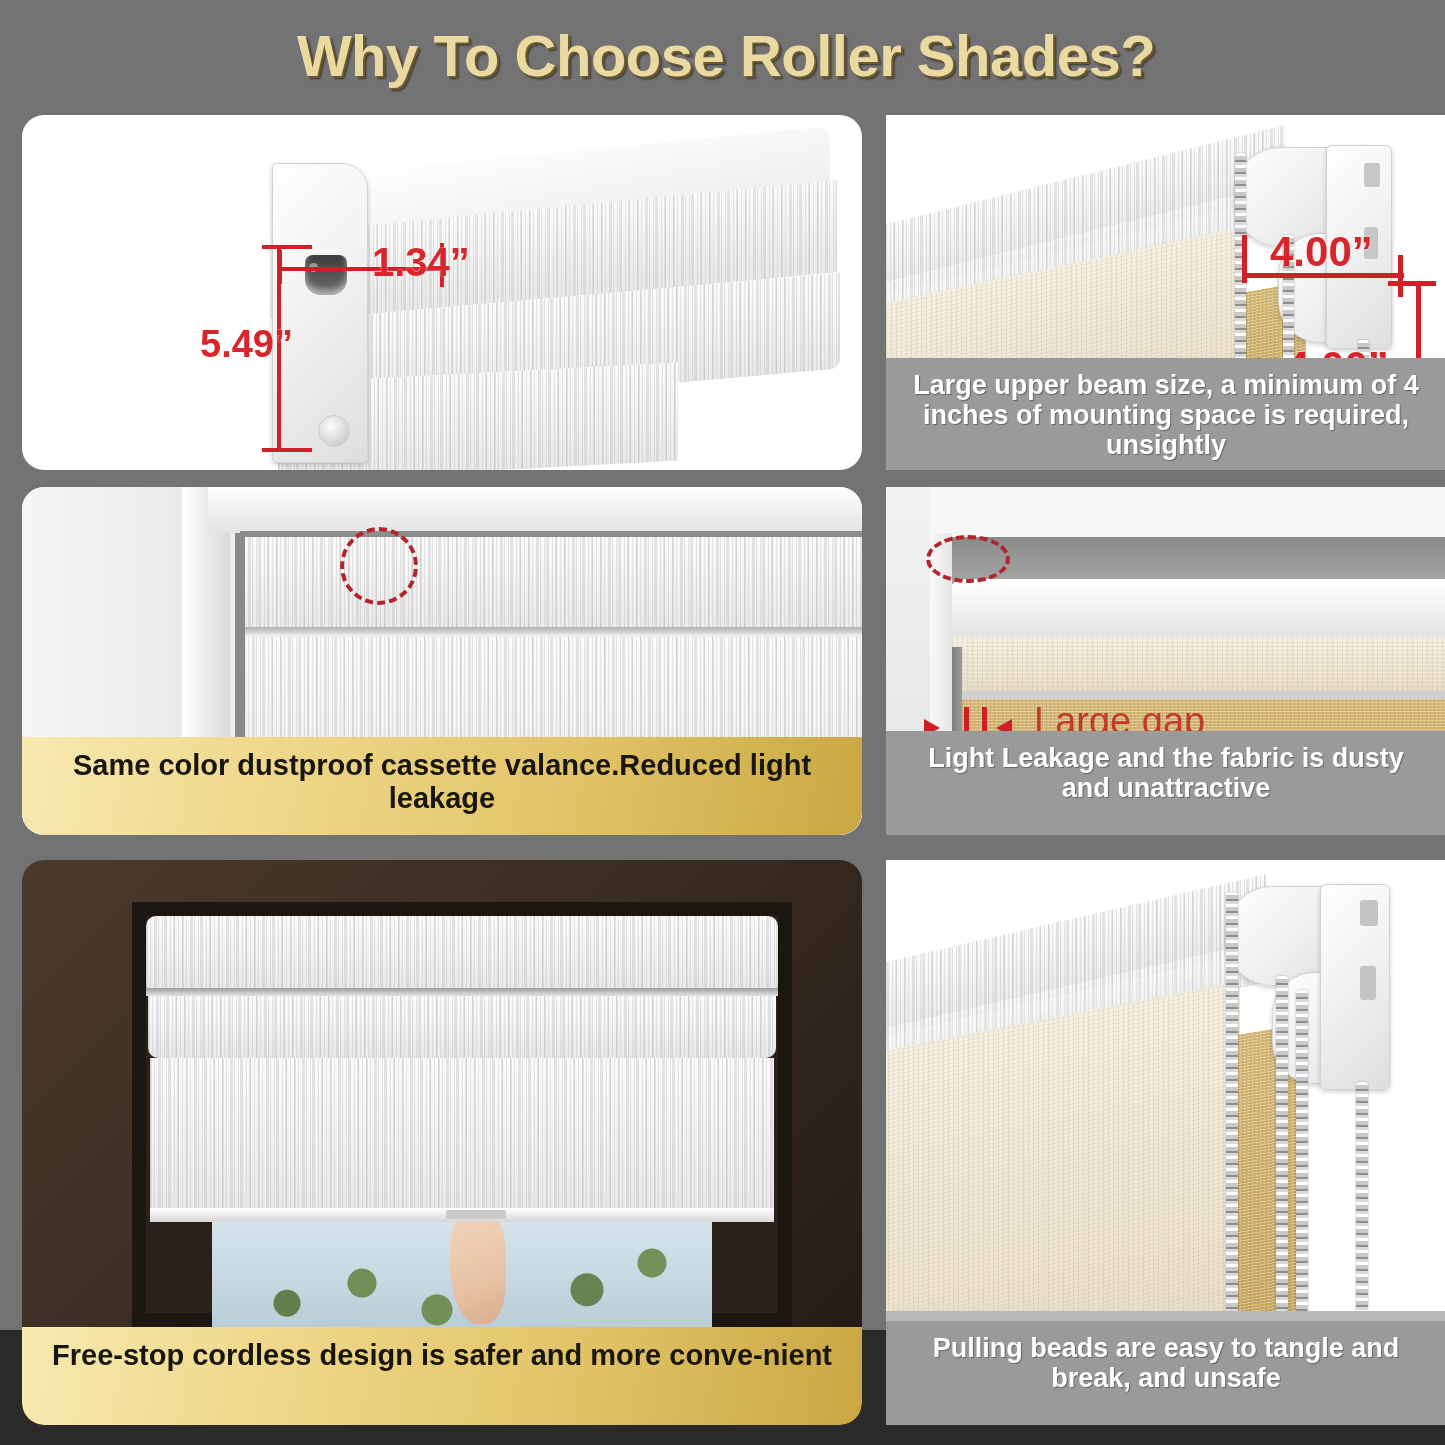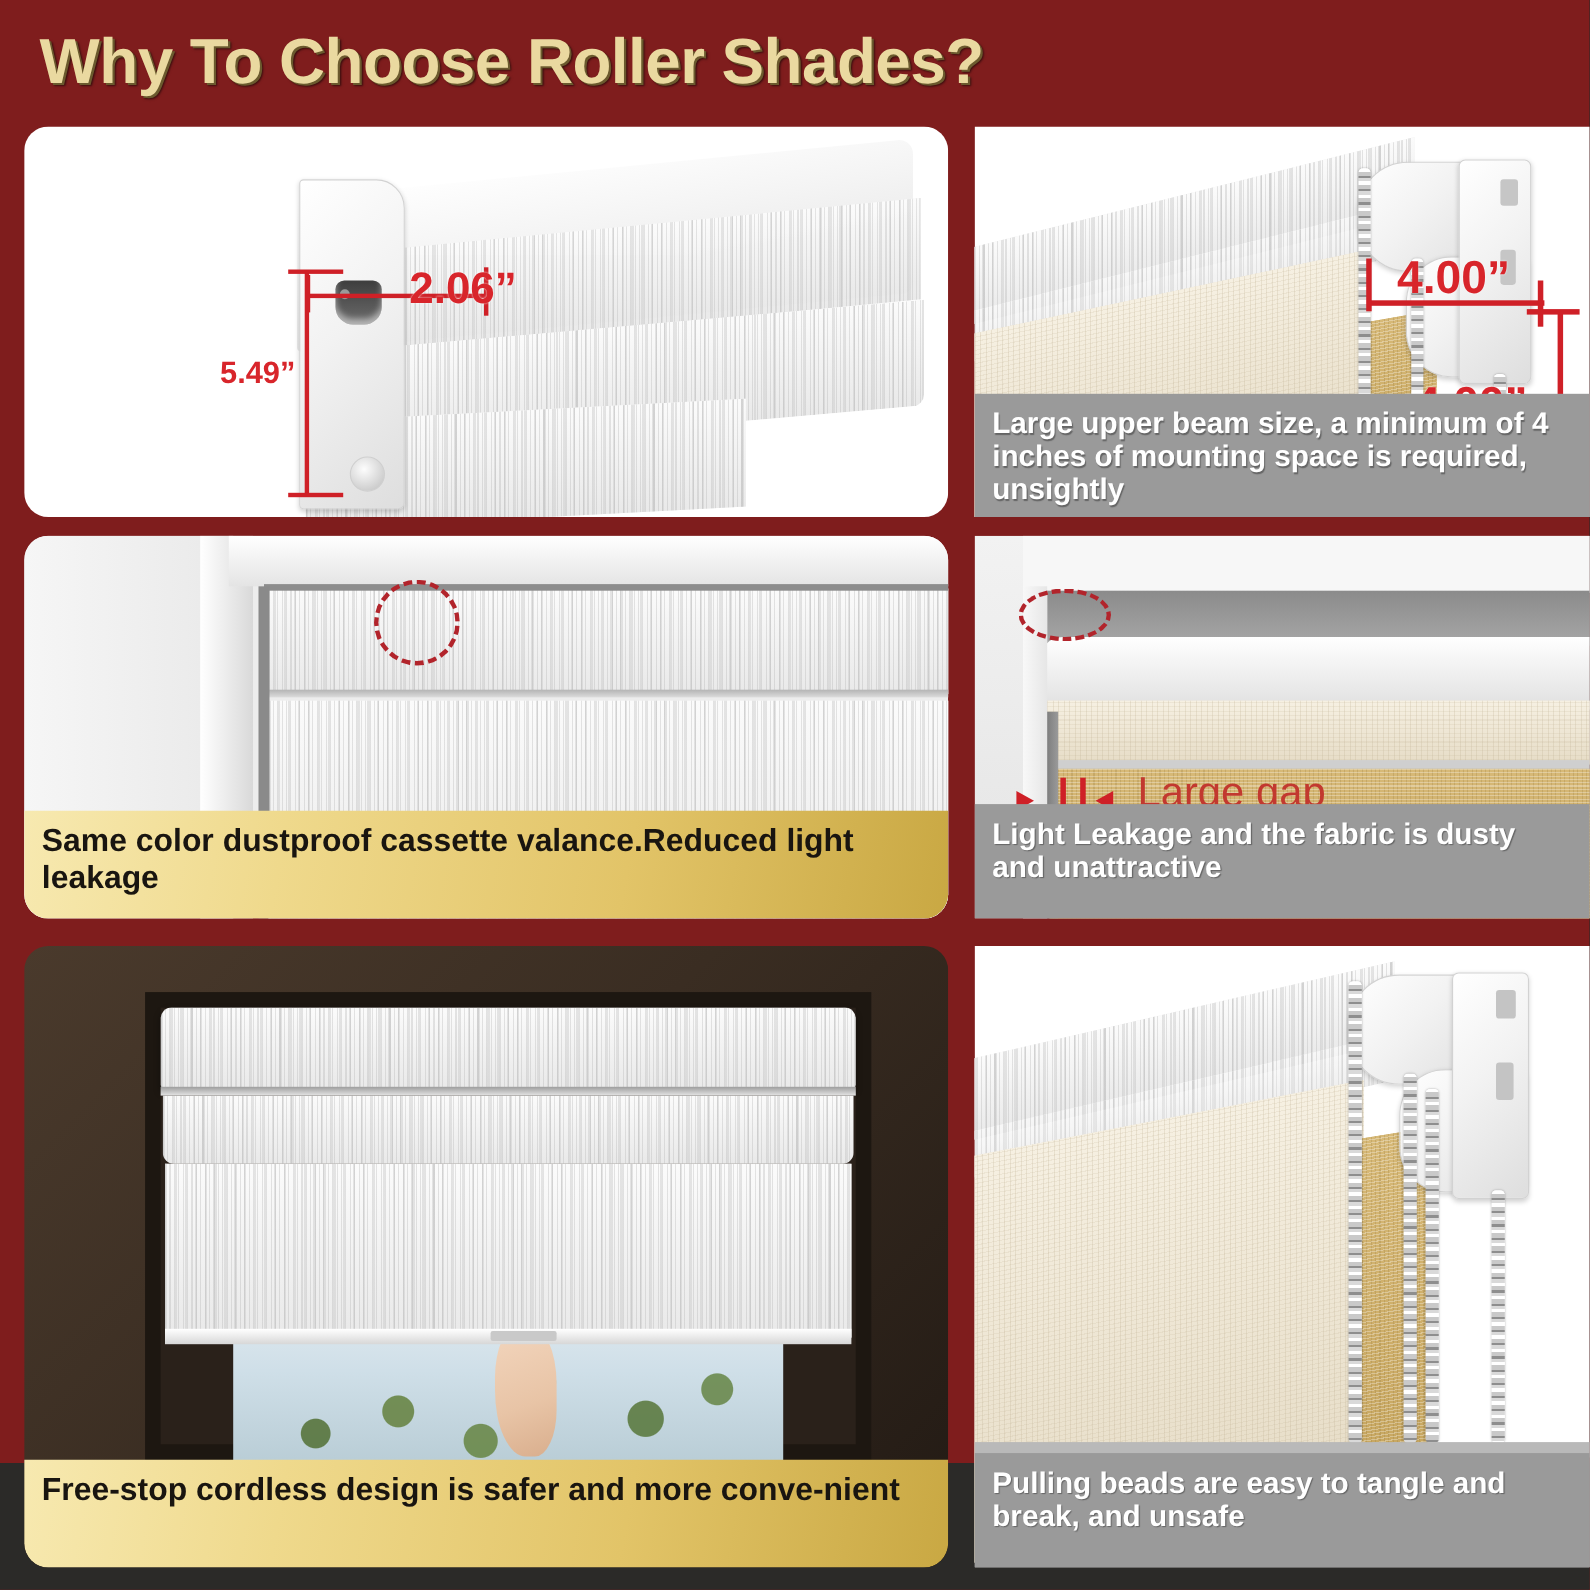--- a/index.html
+++ b/index.html
@@ -2,21 +2,21 @@
 <html><head>
 <meta charset="utf-8">
 <style>
   * { box-sizing: border-box; margin:0; padding:0; }
   html, body {
     width: 1445px; height: 1445px;
     background: #2b2a28;
     font-family: "Liberation Sans", sans-serif;
     overflow: hidden;
   }
-  .page { position: relative; width:1445px; height:1330px; background:#7f1d1d; }
+  .page { position: relative; width:1445px; height:1330px; background:#737373;text-align:center; }
 
   
   .title {
     position:absolute; left:36px; top:22px; width:1380px; height:68px;
     font-size:58px; line-height:68px; font-weight:bold;
     color:#ead9a0;
     letter-spacing:-0.5px;
     text-shadow: 2px 2px 0 #6b5a2e, 3px 3px 2px rgba(0,0,0,.55);
     white-space:nowrap;
   }
@@ -144,26 +144,26 @@
                   background:linear-gradient(180deg,#3d3d3d,#6d6d6d);border-radius:8px 8px 16px 16px;
                   box-shadow:inset 0 -5px 6px rgba(255,255,255,.5);"></div>
       <div style="position:absolute;left:296px;top:300px;width:32px;height:32px;border-radius:50%;
                   background:radial-gradient(circle at 40% 35%,#fdfdfd,#bdbdbd);border:1px solid #cfcfcf;"></div>
       <div style="position:absolute;left:287px;top:148px;width:9px;height:9px;border-radius:50%;
                   background:#9a9a9a;"></div>
 
       <div class="dim-line" style="left:257px;top:152px;width:165px;height:4px;"></div>
       <div class="tick" style="left:256px;top:135px;width:4px;height:34px;"></div>
       <div class="tick" style="left:418px;top:128px;width:4px;height:44px;"></div>
-      <div class="dim-label" style="left:350px;top:125px;font-size:40px;">2.06”</div>
+      <div class="dim-label" style="left:350px;top:125px;font-size:40px;">1.34”</div>
 
       <div class="dim-line" style="left:255px;top:131px;width:4px;height:205px;"></div>
       <div class="tick" style="left:240px;top:130px;width:50px;height:4px;"></div>
       <div class="tick" style="left:240px;top:333px;width:50px;height:4px;"></div>
-      <div class="dim-label" style="left:178px;top:208px;font-size:28px;">5.49”</div>
+      <div class="dim-label" style="left:178px;top:208px;font-size:38px;">5.49”</div>
     </div>
 
   </div>
 
   <div class="panel right row1">
     <div class="photo bg-white">
 
       <div class="fabric" style="position:absolute;left:-20px;top:62px;width:420px;height:70px;
                   transform:skewY(-14deg);"></div>
       <div class="fabric" style="position:absolute;left:-20px;top:120px;width:420px;height:46px;

